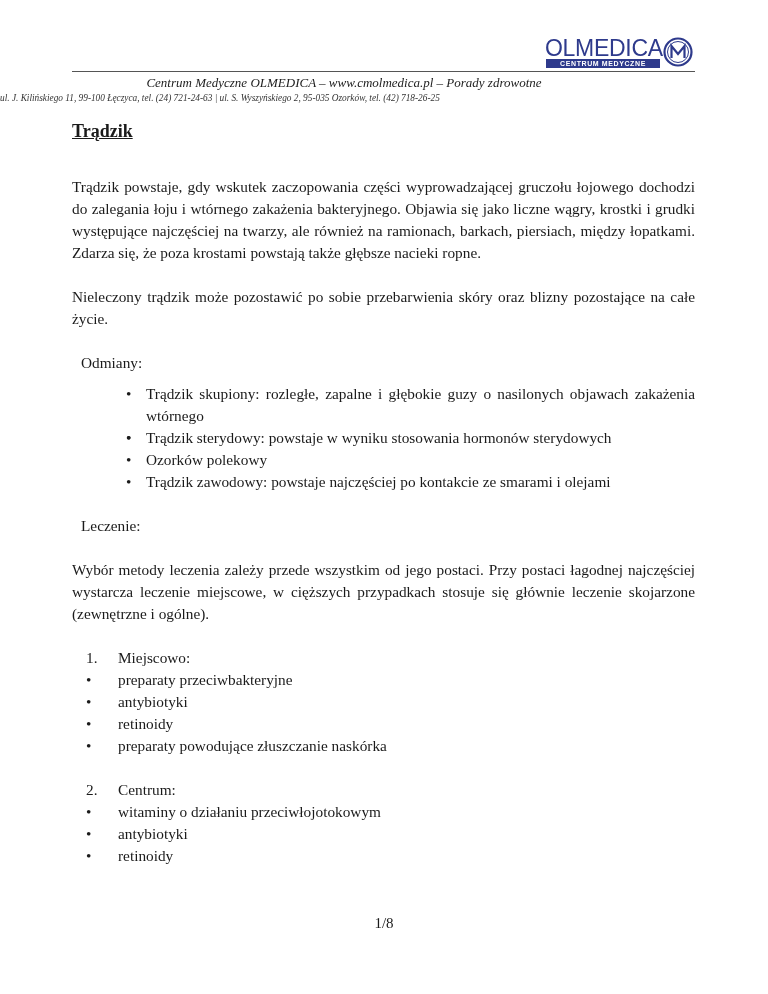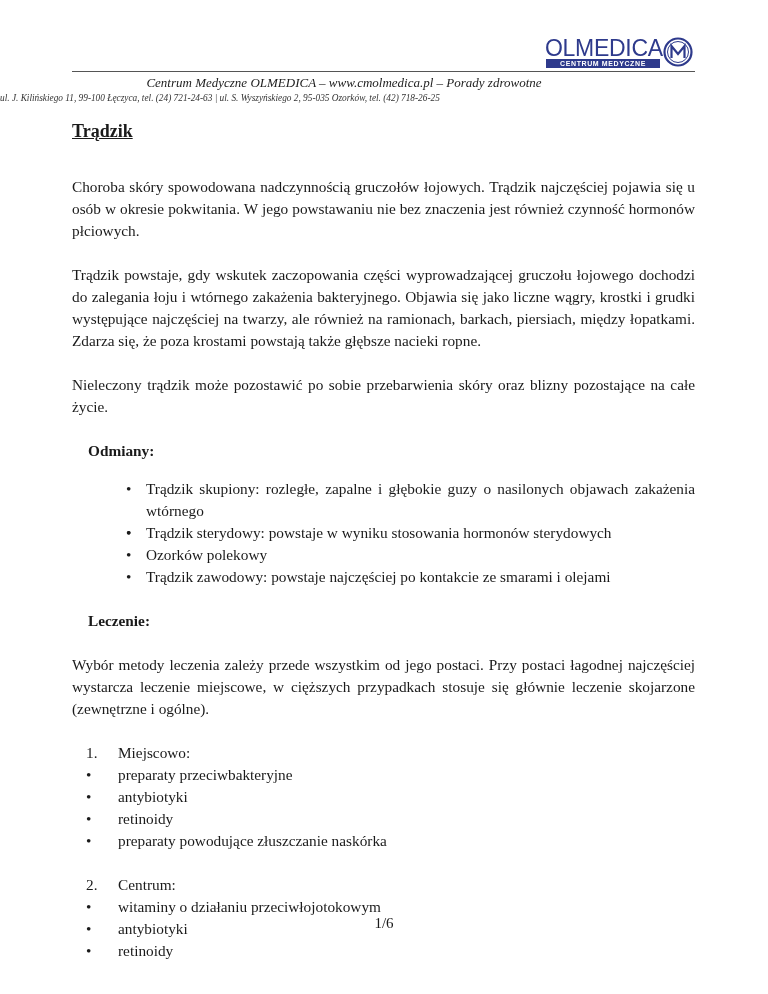--- a/index.html
+++ b/index.html
@@ -7,21 +7,21 @@
   .logo { position: absolute; left: 545px; top: 37px; width: 152px; height: 32px; }
   .logo-word { position: absolute; left: 0; top: 0; font-family: "Liberation Sans", sans-serif; font-weight: normal; font-size: 23px; letter-spacing: -0.3px; color: #2e3a8c; line-height: 23px; }
   .logo-sub { position: absolute; left: 1px; top: 22px; width: 114px; height: 9px; background: #2e3a8c; color: #ffffff; font-family: "Liberation Sans", sans-serif; font-weight: bold; font-size: 7px; line-height: 9px; letter-spacing: 0.6px; text-align: center; }
   .logo-circle { position: absolute; left: 118px; top: 0; width: 30px; height: 30px; }
   .header-rule { position: absolute; left: 72px; top: 71px; width: 623px; height: 1px; background: #555; }
   .header-line1 { position: absolute; left: 0; width: 688px; top: 75px; text-align: center; font-family: "Liberation Serif", serif; font-style: italic; font-size: 13px; color: #222; }
   .header-line2 { position: absolute; left: 0; width: 768px; top: 93px; text-align: left; font-family: "Liberation Serif", serif; font-style: italic; font-size: 9.3px; color: #333; }
   .doc { position: absolute; left: 72px; top: 118px; width: 623px; font-family: "Liberation Serif", serif; font-size: 15.3px; line-height: 22px; color: #1a1a1a; }
   .title { font-weight: bold; font-size: 18px; margin: 0; height: 58px; line-height: 26px; text-decoration: underline; }
   p { margin: 0 0 22px 0; text-align: justify; }
-  .sec-head { font-weight: bold; margin: 16px; }
+  .sec-head { font-weight: normal; margin: 9px; }
   ul.dots { list-style: none; margin: 0 0 22px 0; padding: 0; }
   ul.dots li { position: relative; padding-left: 74px; text-align: justify; }
   ul.dots li .bullet { position: absolute; left: 54px; top: 0; }
   .list-block { margin: 0 0 22px 0; }
   .list-row { position: relative; padding-left: 46px; }
   .list-row .mark { position: absolute; left: 14px; top: 0; }
   .page-num { position: absolute; left: 0; width: 768px; top: 915px; text-align: center; font-family: "Liberation Serif", serif; font-size: 15px; color: #1a1a1a; }
 </style>
 </head>
 <body>
@@ -36,21 +36,20 @@
   </svg>
 </div>
 
 <div class="header-rule"></div>
 <div class="header-line1">Centrum Medyczne OLMEDICA – www.cmolmedica.pl – Porady zdrowotne</div>
 <div class="header-line2">ul. J. Kilińskiego 11, 99-100 Łęczyca, tel. (24) 721-24-63 | ul. S. Wyszyńskiego 2, 95-035 Ozorków, tel. (42) 718-26-25</div>
 
 <div class="doc">
   <h1 class="title">Trądzik</h1>
 
-  <p>Choroba skóry spowodowana nadczynnością gruczołów łojowych. Trądzik najczęściej pojawia się u osób w okresie pokwitania. W jego powstawaniu nie bez znaczenia jest również czynność hormonów płciowych.</p>
   <p>Trądzik powstaje, gdy wskutek zaczopowania części wyprowadzającej gruczołu łojowego dochodzi do zalegania łoju i wtórnego zakażenia bakteryjnego. Objawia się jako liczne wągry, krostki i grudki występujące najczęściej na twarzy, ale również na ramionach, barkach, piersiach, między łopatkami. Zdarza się, że poza krostami powstają także głębsze nacieki ropne.</p>
   <p>Nieleczony trądzik może pozostawić po sobie przebarwienia skóry oraz blizny pozostające na całe życie.</p>
 
   <div class="sec-head">Odmiany:</div>
   <ul class="dots">
     <li><span class="bullet">•</span><span>Trądzik skupiony: rozległe, zapalne i głębokie guzy o nasilonych objawach zakażenia wtórnego</span></li>
     <li><span class="bullet">•</span></li>
     <li><span class="bullet">•</span><span>Trądzik sterydowy: powstaje w wyniku stosowania hormonów sterydowych</span></li>
     <li><span class="bullet">•</span><span>Ozorków polekowy</span></li>
     <li><span class="bullet">•</span><span>Trądzik zawodowy: powstaje najczęściej po kontakcie ze smarami i olejami</span></li>
@@ -68,13 +67,13 @@
   </div>
 
   <div class="list-block">
     <div class="list-row"><span class="mark">2.</span><span>Centrum:</span></div>
     <div class="list-row"><span class="mark">•</span><span>witaminy o działaniu przeciwłojotokowym</span></div>
     <div class="list-row"><span class="mark">•</span><span>antybiotyki</span></div>
     <div class="list-row"><span class="mark">•</span><span>retinoidy</span></div>
   </div>
 </div>
 
-<div class="page-num">1/6</div>
+<div class="page-num">1/8</div>
 
 </body></html>

